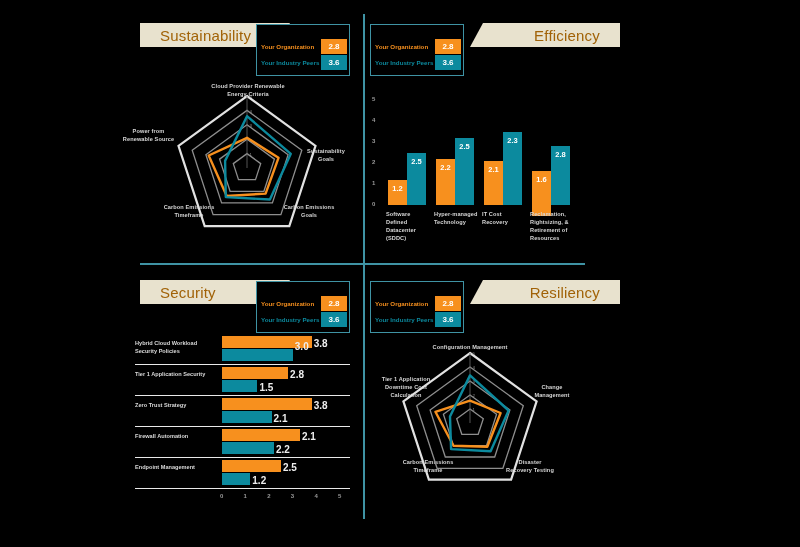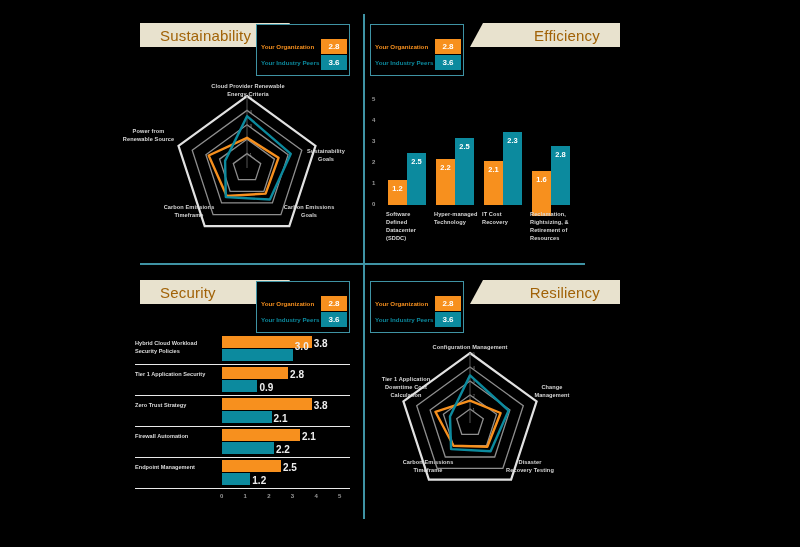--- a/index.html
+++ b/index.html
@@ -172,21 +172,21 @@
       <div class="hlab" style="left: 135px; top: 340px; width: 84px;">Hybrid Cloud Workload Security Policies</div>
       <div class="hbar org" style="position: absolute; left: 222px; top: 336px; width: 89.68px; height: 12px; background: rgb(247, 144, 30);"></div>
       <div class="hval" style="left: 313.68px; top: 338px;">3.8</div>
       <div class="hbar peer" style="position: absolute; left: 222px; top: 349px; width: 70.8px; height: 12px; background: rgb(12, 138, 158);"></div>
       <div class="hval" style="left: 294.8px; top: 341px;">3.0</div>
       <div class="hrow-sep" style="left: 135px; top: 395px; width: 215px;"></div>
       <div class="hlab" style="left: 135px; top: 371px; width: 84px;">Tier 1 Application Security</div>
       <div class="hbar org" style="position: absolute; left: 222px; top: 367px; width: 66.08px; height: 12px; background: rgb(247, 144, 30);"></div>
       <div class="hval" style="left: 290.08px; top: 369px;">2.8</div>
       <div class="hbar peer" style="position: absolute; left: 222px; top: 380px; width: 35.4px; height: 12px; background: rgb(12, 138, 158);"></div>
-      <div class="hval" style="left: 259.4px; top: 382px;">0.9</div>
+      <div class="hval" style="left: 259.4px; top: 382px;">1.5</div>
       <div class="hrow-sep" style="left: 135px; top: 426px; width: 215px;"></div>
       <div class="hlab" style="left: 135px; top: 402px; width: 84px;">Zero Trust Strategy</div>
       <div class="hbar org" style="position: absolute; left: 222px; top: 398px; width: 89.68px; height: 12px; background: rgb(247, 144, 30);"></div>
       <div class="hval" style="left: 313.68px; top: 400px;">3.8</div>
       <div class="hbar peer" style="position: absolute; left: 222px; top: 411px; width: 49.56px; height: 12px; background: rgb(12, 138, 158);"></div>
       <div class="hval" style="left: 273.56px; top: 413px;">2.1</div>
       <div class="hrow-sep" style="left: 135px; top: 457px; width: 215px;"></div>
       <div class="hlab" style="left: 135px; top: 433px; width: 84px;">Firewall Automation</div>
       <div class="hbar org" style="position: absolute; left: 222px; top: 429px; width: 77.88px; height: 12px; background: rgb(247, 144, 30);"></div>
       <div class="hval" style="left: 301.88px; top: 431px;">2.1</div>

